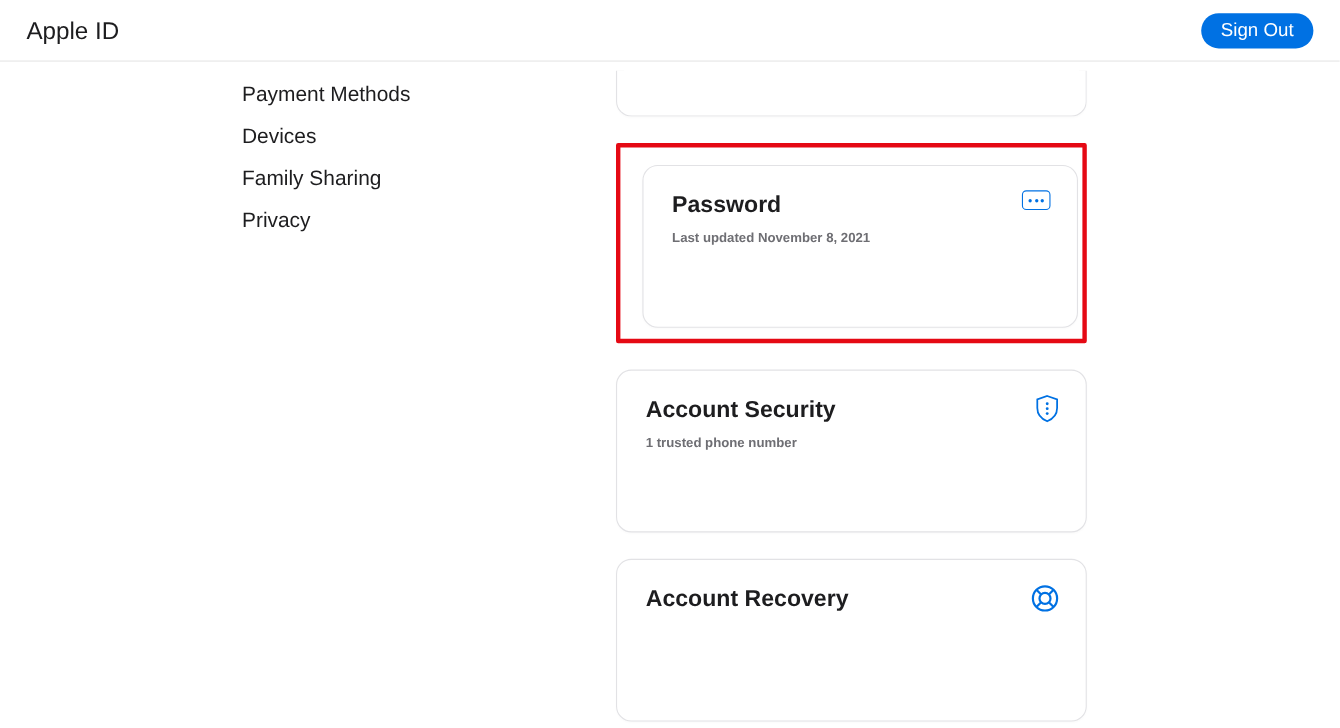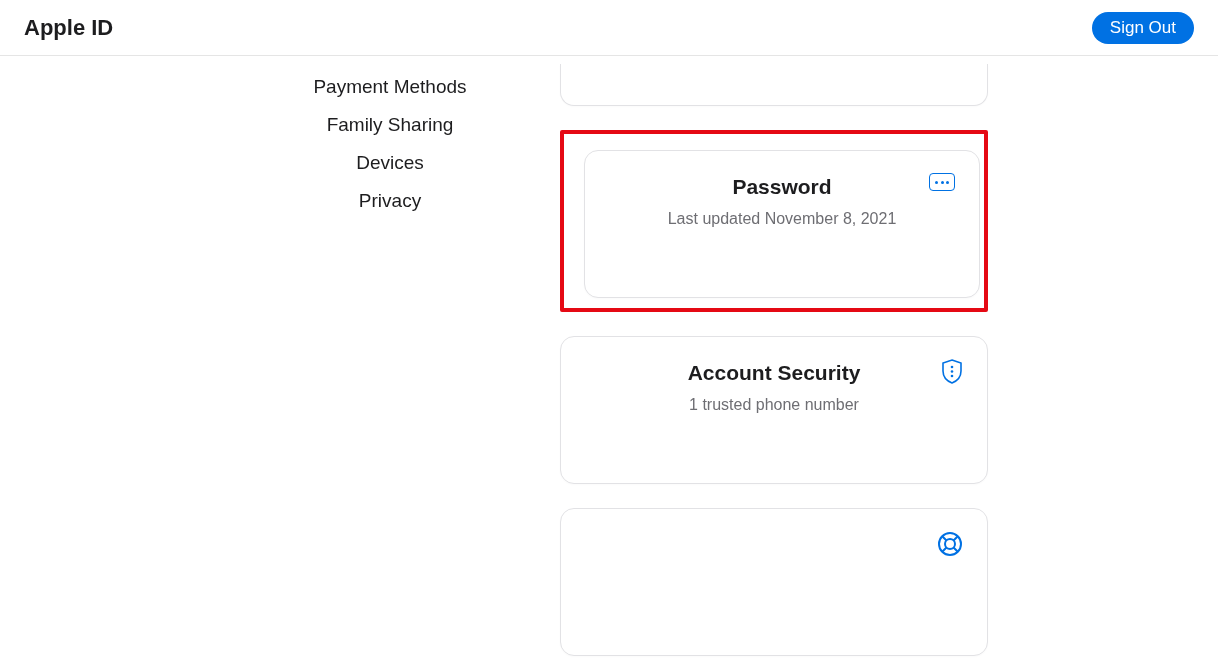--- a/index.html
+++ b/index.html
@@ -13,37 +13,36 @@
   .header {
     display: flex;
     justify-content: space-between;
     align-items: center;
     padding: 0 24px;
     height: 56px;
     border-bottom: 1px solid #e5e5e5;
   }
   .header-title {
     font-size: 22px;
-    font-weight: 700;
+    font-weight: 400;
     color: #1d1d1f;
   }
   .sign-out-btn {
     background: #0071e3;
     color: #fff;
     border: none;
     border-radius: 18px;
     padding: 6px 18px;
     font-size: 17px;
     font-weight: 400;
     cursor: pointer;
   }
   .content {
     display: flex;
     padding-top: 8px;
-    text-align: center;
   }
   .sidebar {
     padding-left: 220px;
     padding-top: 4px;
     width: 560px;
   }
   .sidebar-item {
     font-size: 19px;
     color: #1d1d1f;
     padding: 8px 0;
@@ -71,23 +70,24 @@
     min-height: 42px;
     padding: 10px 26px;
   }
   .card-title {
     font-size: 21px;
     font-weight: 600;
     color: #1d1d1f;
     margin-bottom: 8px;
   }
   .card-subtext {
-    font-size: 16px;
+    font-size: 12px;
     color: #6e6e73;
     line-height: 1.5;
+    font-weight: bold;
   }
   .card-icon {
     position: absolute;
     top: 22px;
     right: 24px;
   }
   .highlight-box {
     border: 4px solid #e50914;
     border-radius: 2px;
     padding: 16px 4px 10px 20px;
@@ -126,22 +126,22 @@
 <body>
 
 <div class="header">
   <div class="header-title">Apple ID</div>
   <button class="sign-out-btn">Sign Out</button>
 </div>
 
 <div class="content">
   <div class="sidebar">
     <div class="sidebar-item">Payment Methods</div>
+    <div class="sidebar-item">Devices</div>
     <div class="sidebar-item">Family Sharing</div>
-    <div class="sidebar-item">Devices</div>
     <div class="sidebar-item">Privacy</div>
   </div>
 
   <div class="cards-column">
 
     <div class="card card-partial-top"></div>
 
     <div class="highlight-box">
       <div class="card">
         <div class="card-title">Password</div>
@@ -163,20 +163,21 @@
         <svg width="22" height="26" viewBox="0 0 22 26">
           <path d="M11 1 L20 4 V12 C20 18 16 22 11 24 C6 22 2 18 2 12 V4 Z" fill="none" stroke="#0071e3" stroke-width="1.6"></path>
           <circle cx="11" cy="8" r="1.3" fill="#0071e3"></circle>
           <circle cx="11" cy="12.5" r="1.3" fill="#0071e3"></circle>
           <circle cx="11" cy="17" r="1.3" fill="#0071e3"></circle>
         </svg>
       </div>
     </div>
 
     <div class="card card-recovery">
+      <div class="card-title">Account Recovery</div>
       <div class="card-icon">
         <svg width="26" height="26" viewBox="0 0 26 26">
           <circle cx="13" cy="13" r="11" fill="none" stroke="#0071e3" stroke-width="2"></circle>
           <circle cx="13" cy="13" r="5" fill="none" stroke="#0071e3" stroke-width="2"></circle>
           <line x1="5.2" y1="5.2" x2="9.5" y2="9.5" stroke="#0071e3" stroke-width="2"></line>
           <line x1="20.8" y1="5.2" x2="16.5" y2="9.5" stroke="#0071e3" stroke-width="2"></line>
           <line x1="5.2" y1="20.8" x2="9.5" y2="16.5" stroke="#0071e3" stroke-width="2"></line>
           <line x1="20.8" y1="20.8" x2="16.5" y2="16.5" stroke="#0071e3" stroke-width="2"></line>
         </svg>
       </div>

